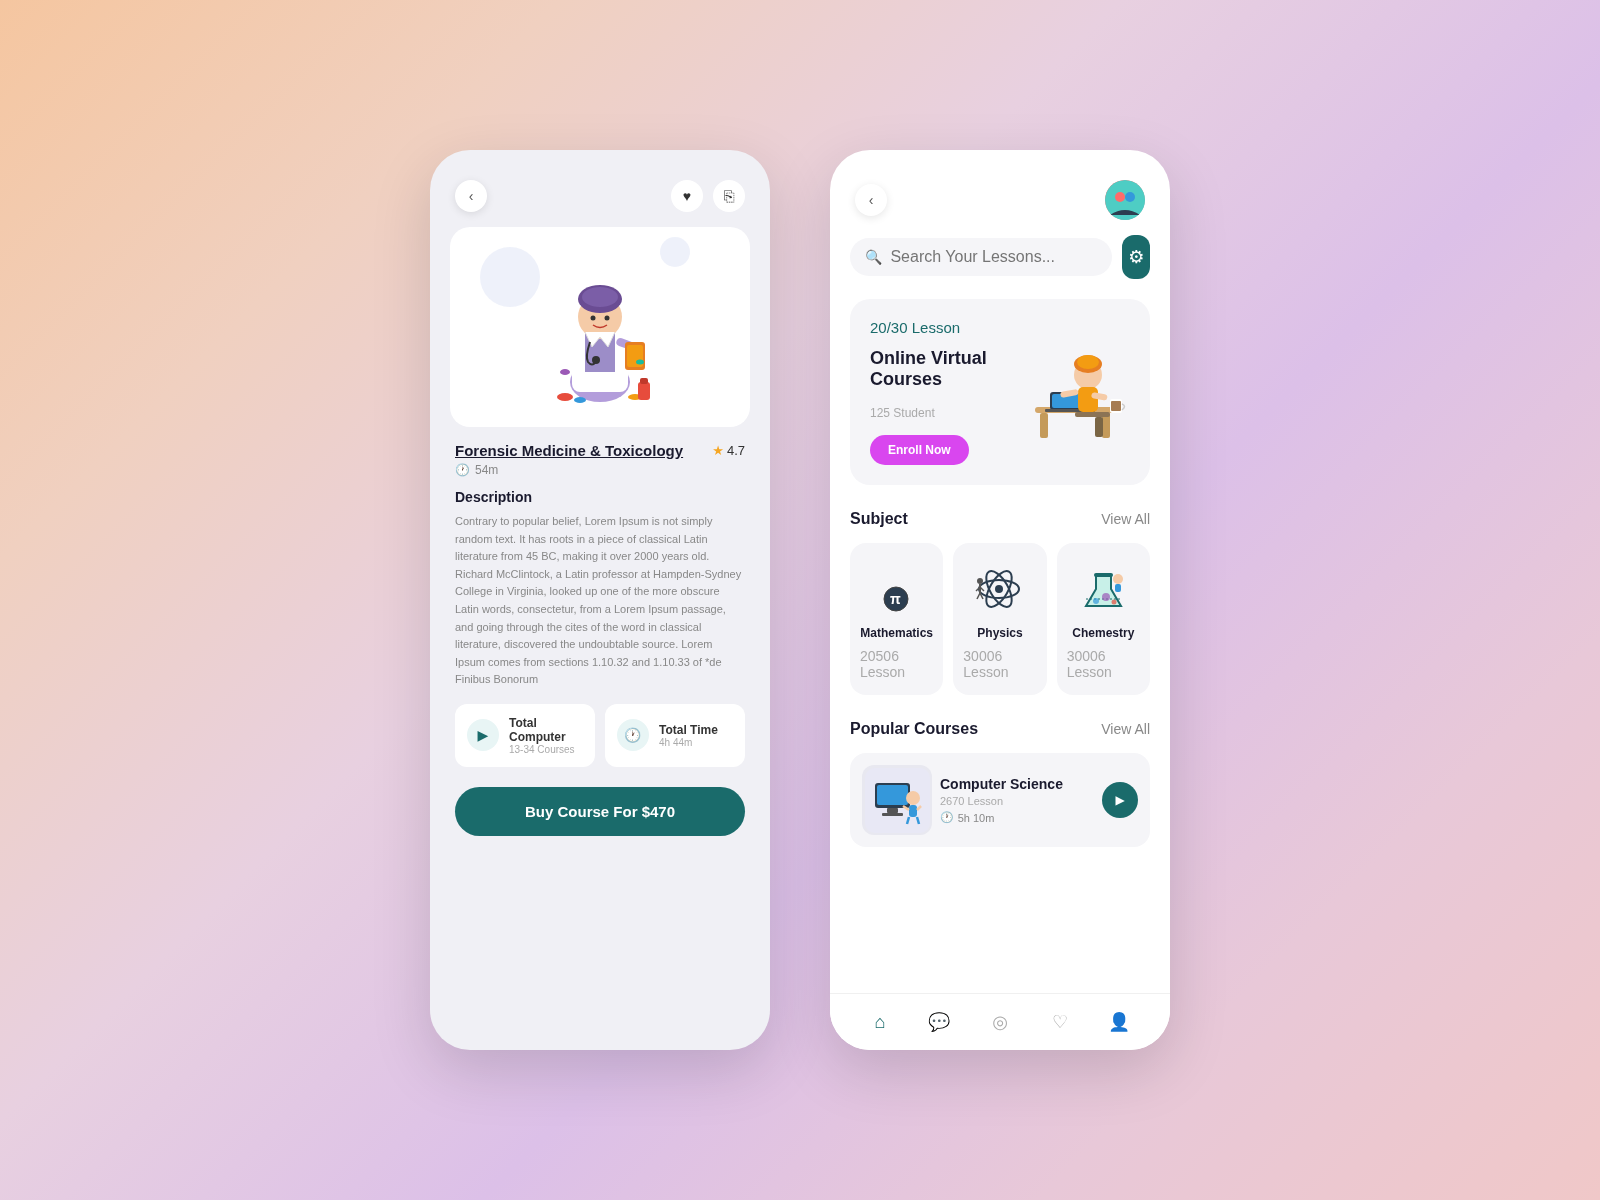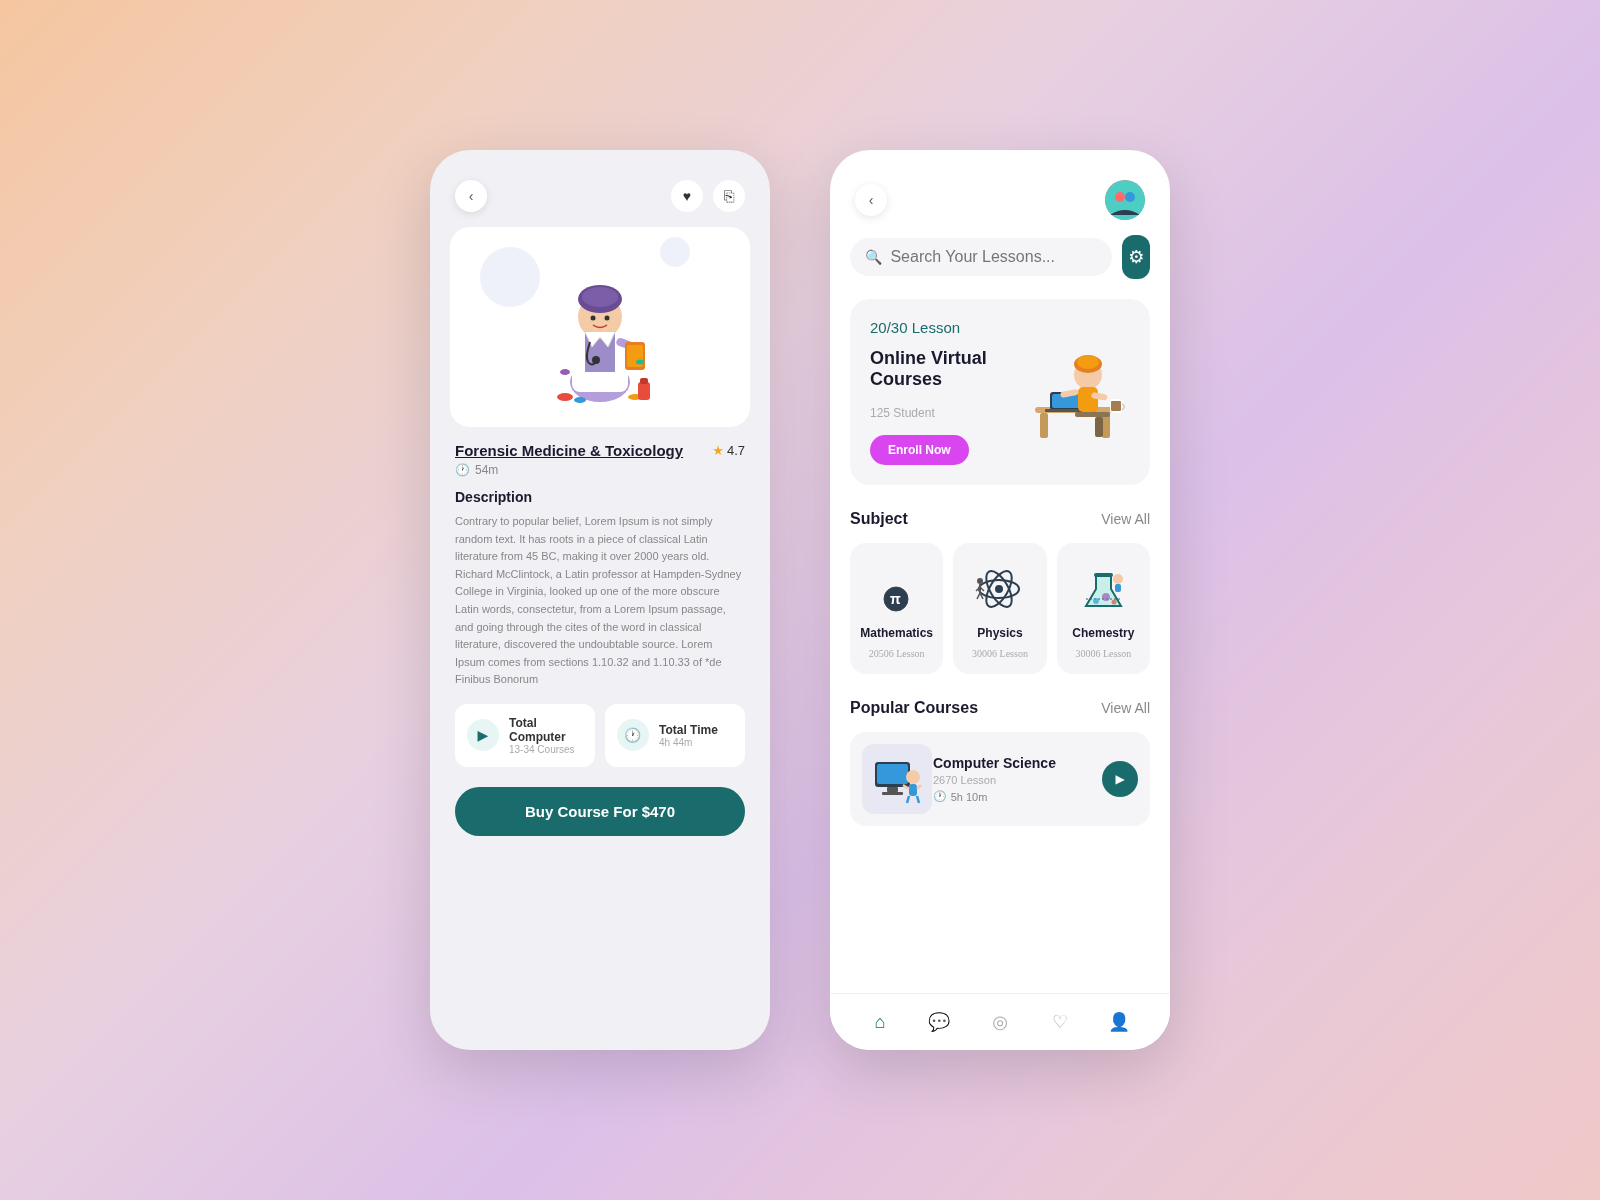--- a/index.html
+++ b/index.html
@@ -389,33 +389,32 @@
     }
 
     .subject-name {
       font-size: 12px;
       font-weight: 700;
       color: #1a1a2e;
       text-align: center;
     }
 
     .subject-lessons {
-      font-size: 10px;
+      font-size: 14px;
       color: #aaa;
-      font-family: Liberation Serif, serif;
     }
 
     
     .course-card {
       background: #f5f5f8;
       border-radius: 16px;
       padding: 12px;
       display: flex;
       align-items: center;
-      gap: 1px;
+      gap: 8px;
     }
 
     .course-thumbnail {
       width: 70px;
       height: 70px;
       border-radius: 12px;
       background: #e8e8f0;
       overflow: hidden;
       flex-shrink: 0;
       display: flex;

